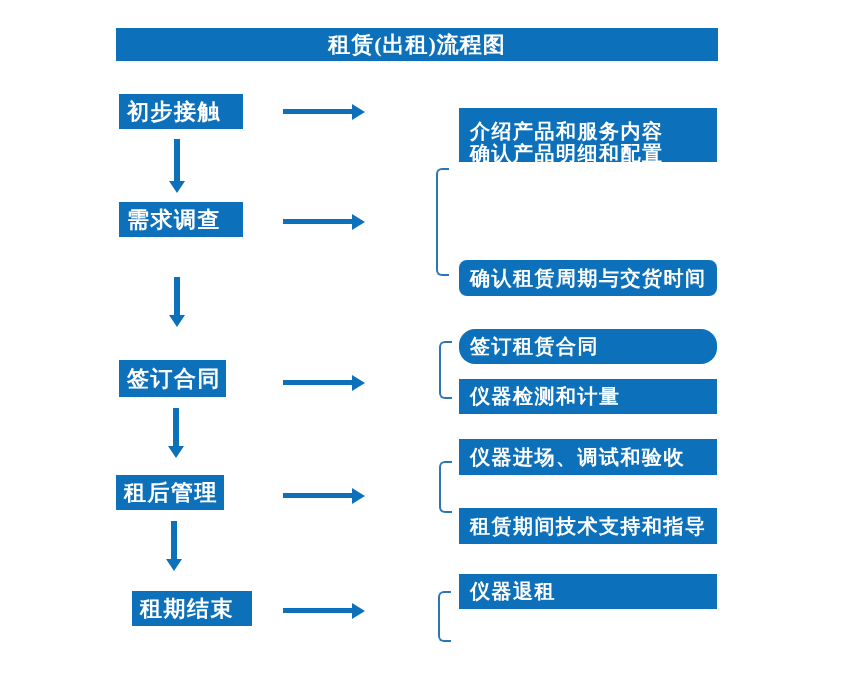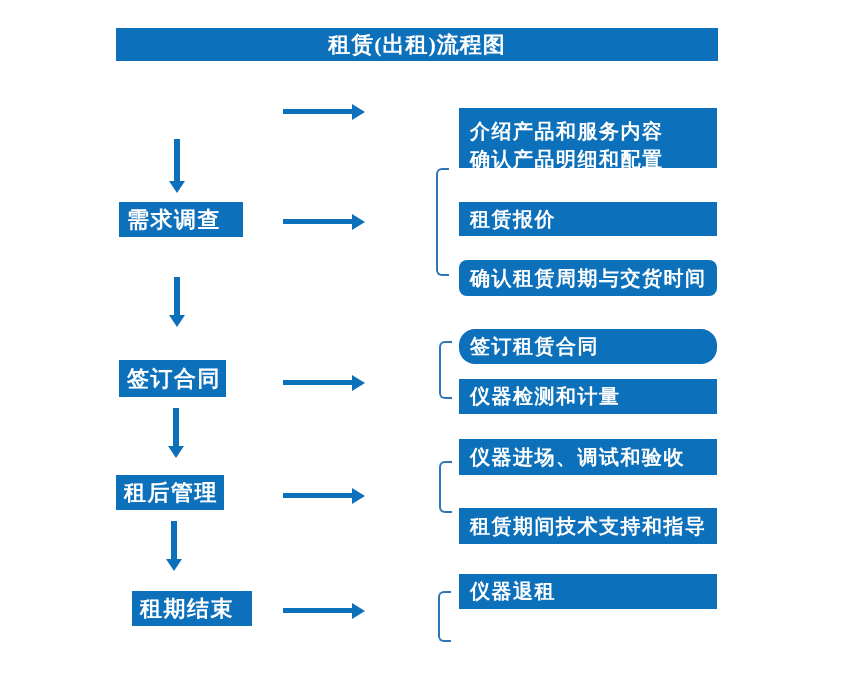--- a/index.html
+++ b/index.html
@@ -83,29 +83,29 @@
 </style>
 </head>
 <body style="background: rgb(255, 255, 255);">
 
 <div class="canvas">
 
   <div class="title-bar" style="left:100px; top:12px; width:602px; height:33px;">
     <span>租赁(出租)流程图</span>
   </div>
 
+  <div class="step-box" style="left:103px; top:78px;  width:124px; height:35px;">初步接触</div>
   <div class="step-box" style="left:103px; top:344px; width:107px; height:37px;">签订合同</div>
   <div class="step-box" style="left:103px; top:186px; width:124px; height:35px;">需求调查</div>
   <div class="step-box" style="left:100px; top:459px; width:108px; height:35px;">租后管理</div>
   <div class="step-box" style="left:116px; top:575px; width:120px; height:35px;">租期结束</div>
 
   <div class="detail-box" style="top:92px;  height:46px;">介绍产品和服务内容</div>
 
-  <div class="detail-box" style="top:134px; height:18px;">确认产品明细和配置</div>
-  <div class="detail-box" style="top:186px; height:34px;">租赁报价</div>
+  <div class="detail-box" style="top:128px; height:18px;">确认产品明细和配置</div>
   <div class="detail-box" style="top:244px; height:36px;border-radius:8px;">确认租赁周期与交货时间</div>
 
   <div class="detail-box" style="top:313px; height:35px;border-radius:16px;">签订租赁合同</div>
   <div class="detail-box" style="top:363px; height:35px;">仪器检测和计量</div>
 
   <div class="detail-box" style="top:423px; height:36px;">仪器进场、调试和验收</div>
   <div class="detail-box" style="top:492px; height:36px;">租赁期间技术支持和指导</div>
 
   <div class="detail-box" style="top:558px; height:35px;">仪器退租</div>
 

